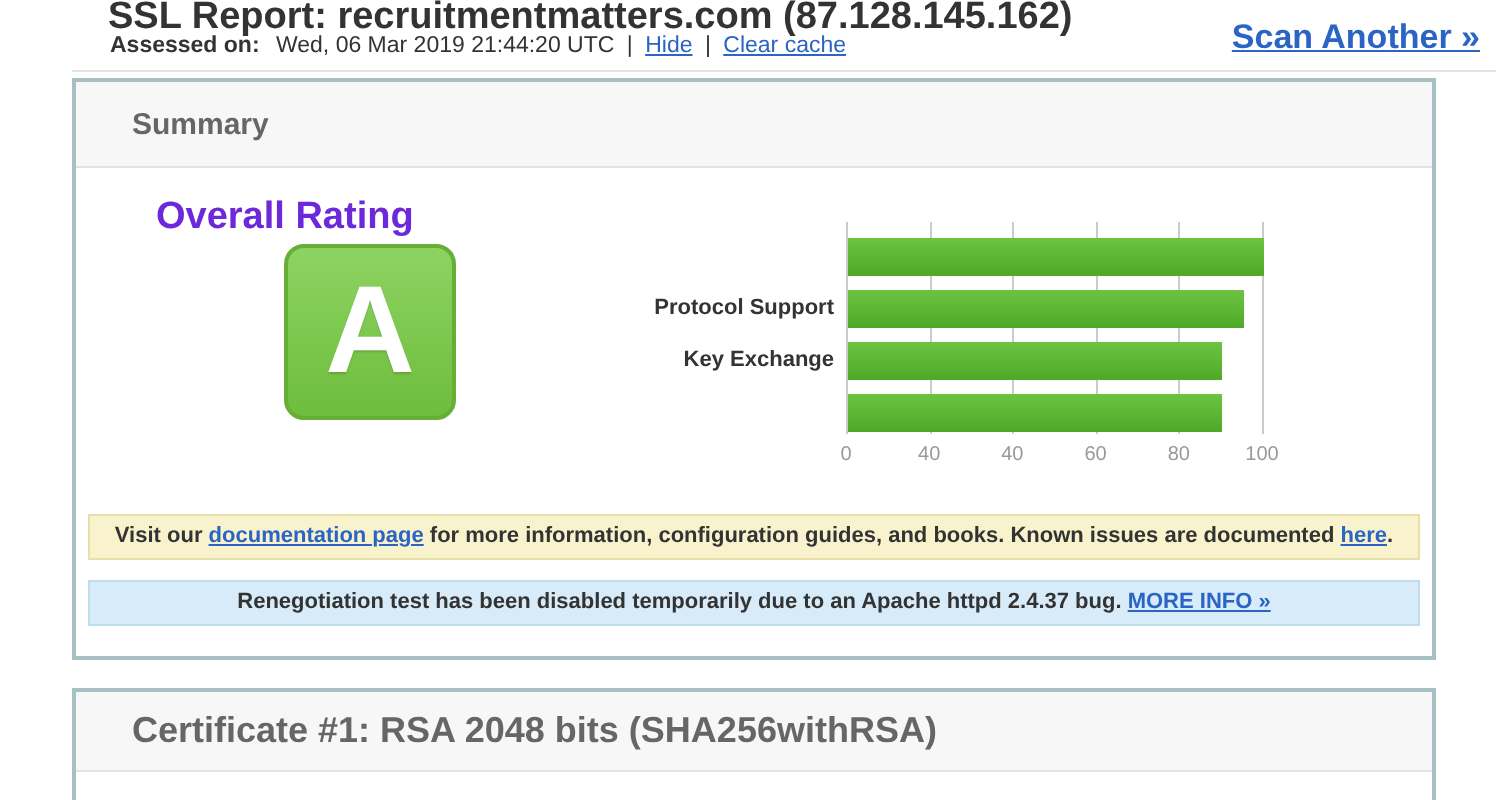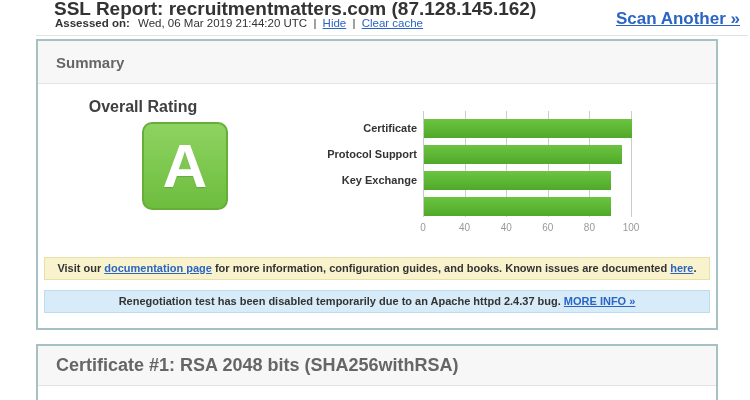--- a/index.html
+++ b/index.html
@@ -33,28 +33,28 @@
 
   .scan-another { position: absolute; top: 9px; right: 10px; font-size: 17px; font-weight: bold; }
 
   .divider { position: absolute; top: 35px; left: 36px; width: 712px; height: 1px; background: #e2e2e2; }
 
   .box { position: absolute; left: 36px; width: 682px; background: #fff; border: 2px solid var(--box-border); }
   .box.summary-box { top: 39px; height: 291px; }
   .box.cert-box { top: 344px; height: 70px; }
 
   .box-header { height: 43px; background: var(--header-bg); border-bottom: 1px solid var(--header-border);
-                display: flex; align-items: center; padding-left: 18px;
+                display: flex; align-items: center; padding-left: 28px;
                 font-size: 15px; font-weight: bold; color: #666; }
   .cert-box .box-header { height: 40px; font-size: 18px; }
 
   .box-content { position: relative; height: 243px; }
 
-  .overall-label { position: absolute; top: 14px; left: 40px; width: 130px; text-align: center;
-                   font-size: 16px; font-weight: bold; color: #404040; }
+  .overall-label { position: absolute; top: 14px; left: 40px; width: 130px; text-align: left;
+                   font-size: 19px; font-weight: bold; color: #6d28d9; }
   .grade-badge { position: absolute; top: 38px; left: 104px; width: 86px; height: 88px;
                  border-radius: 10px; border: 2px solid var(--grade-border);
                  background: linear-gradient(var(--grade-top), var(--grade-bottom));
                  display: flex; align-items: center; justify-content: center; }
   .grade-letter { color: #fff; font-size: 62px; font-weight: bold; line-height: 1;
                   text-shadow: 0 1px 1px rgba(0,0,0,0.15); }
 
   .chart { position: absolute; left: 239px; top: 27px; width: 360px; height: 140px; }
   .chart-labels { position: absolute; left: 0; top: 0; width: 140px; height: 106px; }
   .bar-label { position: absolute; right: 0; width: 140px; text-align: right;
@@ -98,21 +98,20 @@
     <div class="box-content">
 
       <div class="overall-label">Overall Rating</div>
 
       <div class="grade-badge">
         <span class="grade-letter">A</span>
       </div>
 
       <div class="chart">
         <div class="chart-labels">
-            <div class="bar-label" style="top: 8px;">Certificate</div>
             <div class="bar-label" style="top: 34px;">Protocol Support</div>
             <div class="bar-label" style="top: 60px;">Key Exchange</div>
           </div>
         <div class="chart-plot">
             <div class="gridline" style="left: 0px;"></div>
             <div class="tick-label" style="left: 0px;">0</div>
             <div class="gridline" style="left: 41.6px;"></div>
             <div class="tick-label" style="left: 41.6px;">40</div>
             <div class="gridline" style="left: 83.2px;"></div>
             <div class="tick-label" style="left: 83.2px;">40</div>

